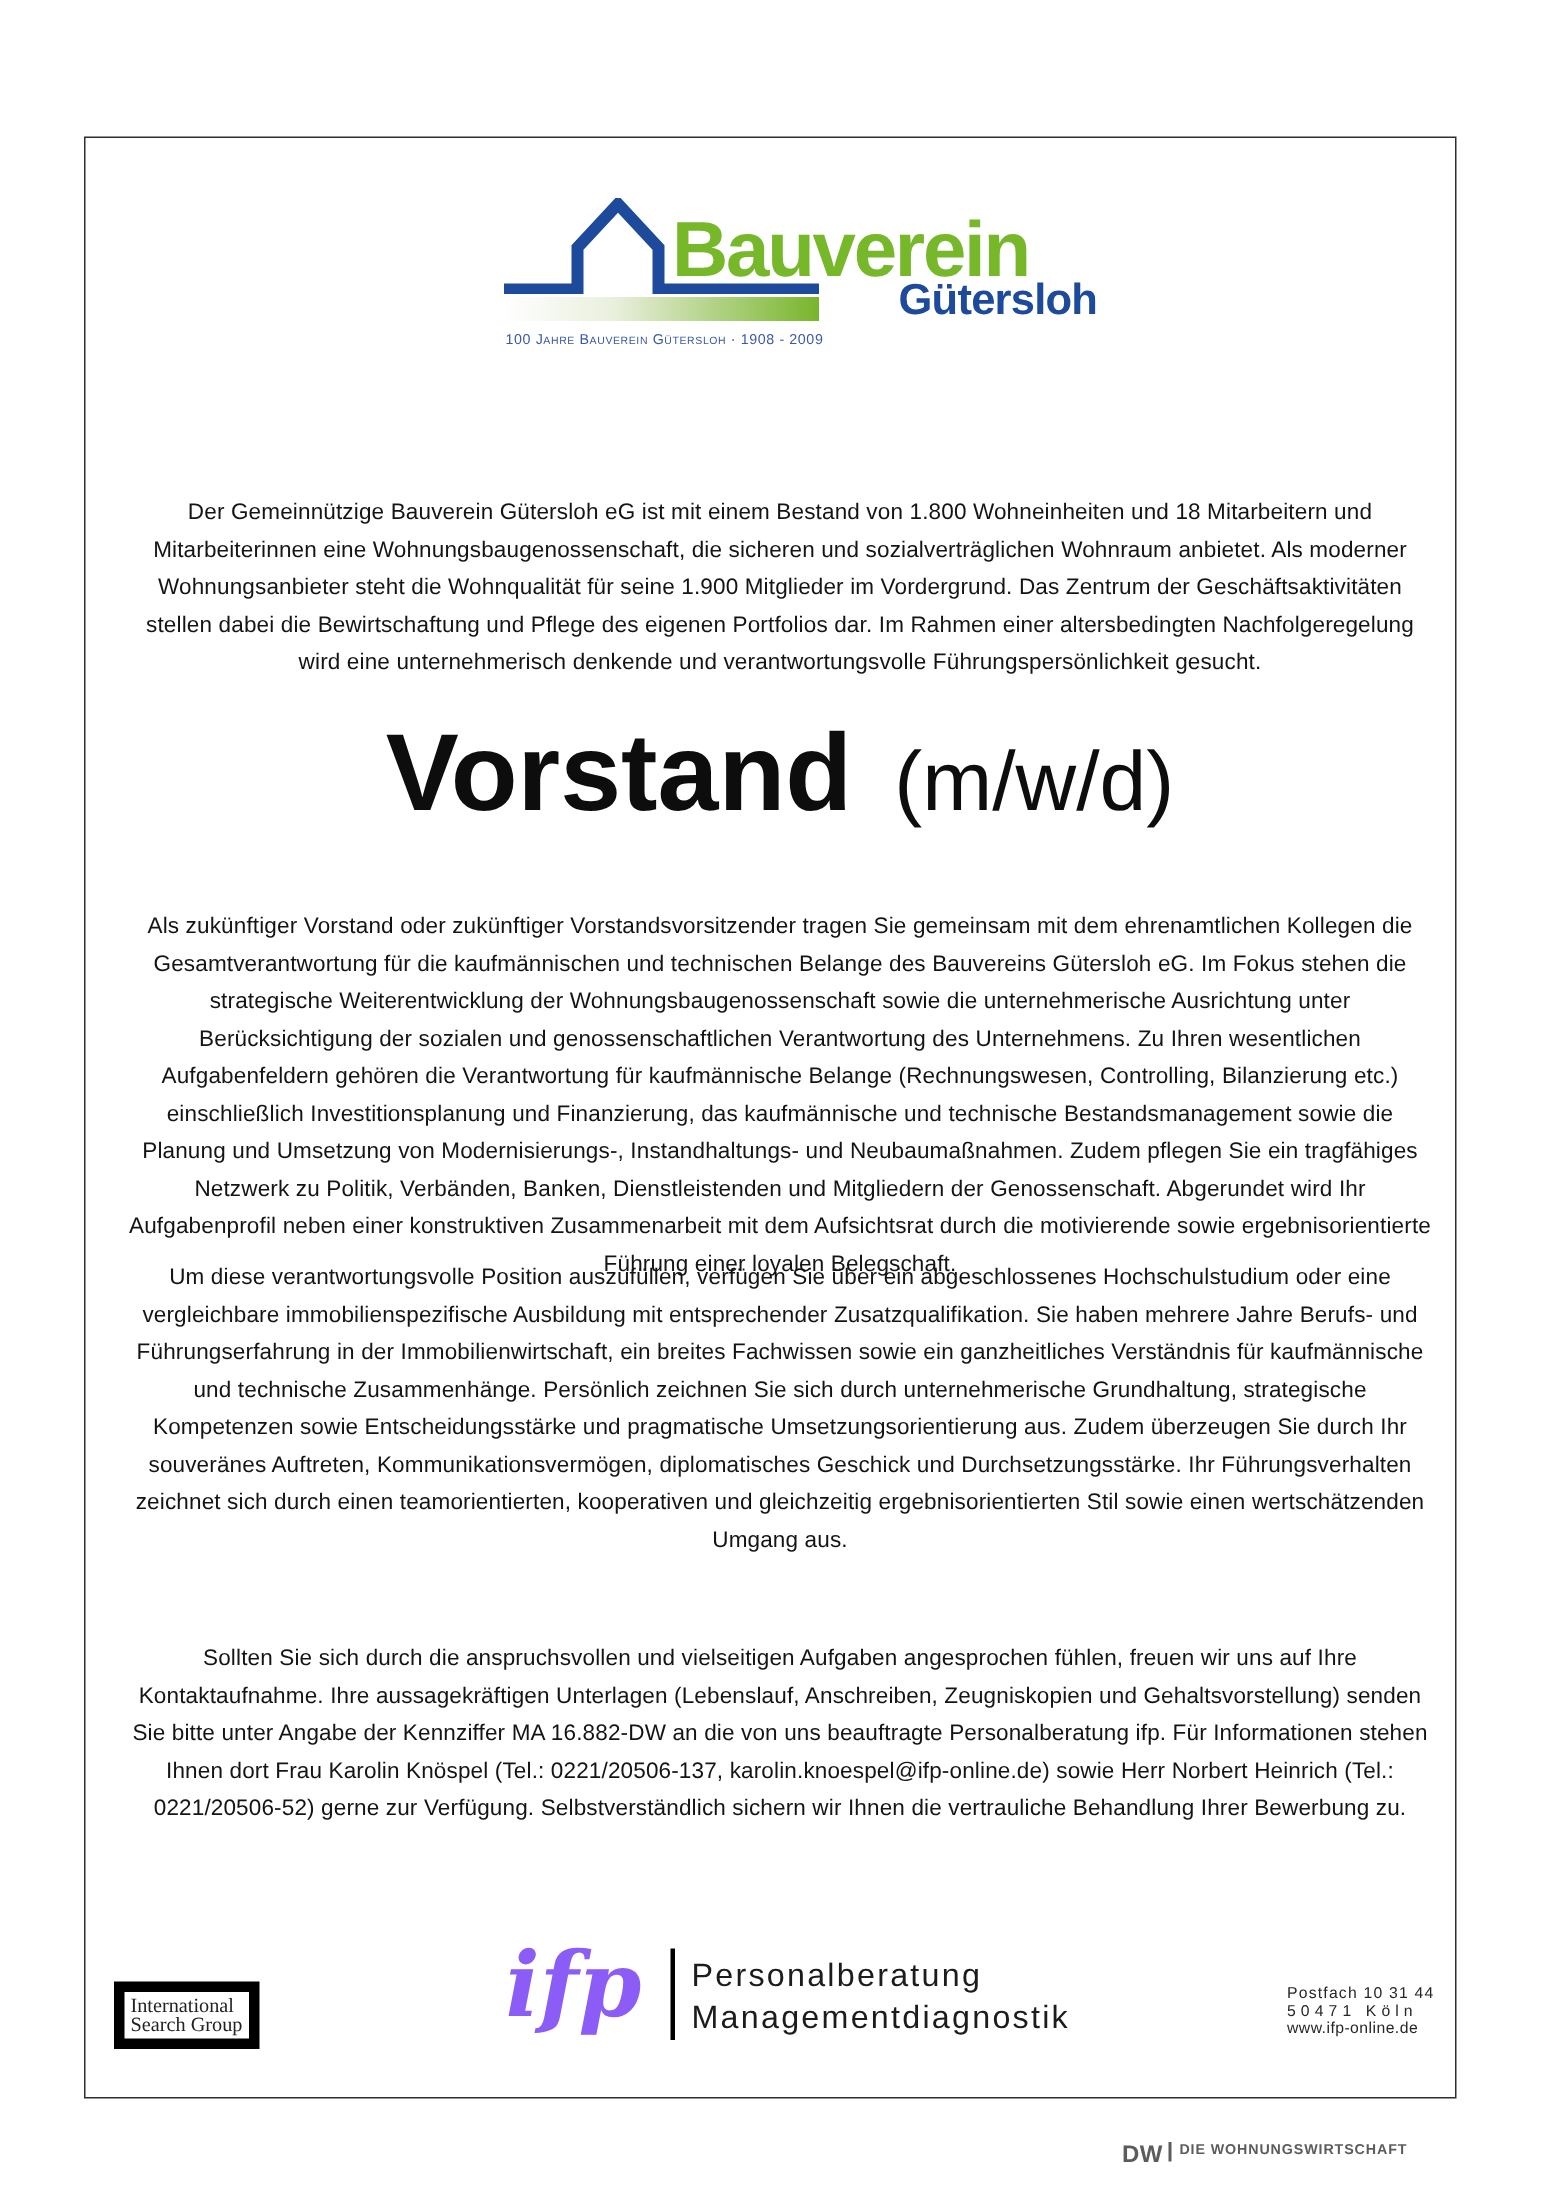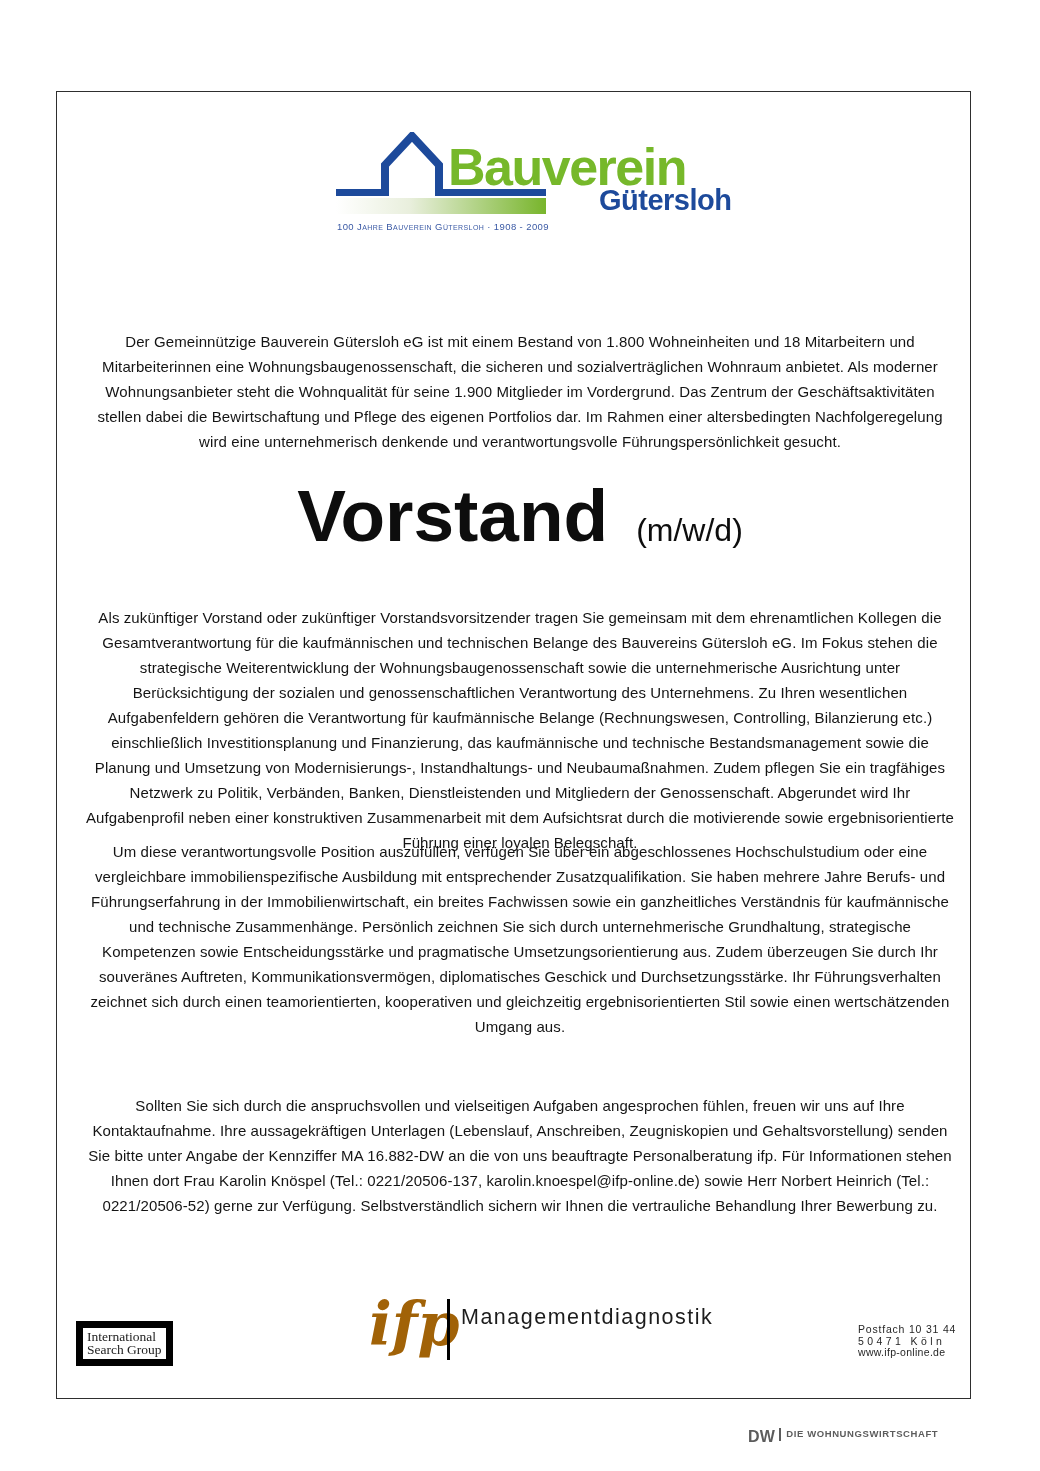--- a/index.html
+++ b/index.html
@@ -55,40 +55,39 @@
   
   .headline {
     position: absolute; left: 0; top: 476px; width: 1040px;
     text-align: center; white-space: nowrap;
   }
   .job-title {
     font-size: 73px; line-height: 80px; font-weight: 700;
     letter-spacing: 0px; color: #0d0d0d;
   }
   .job-suffix {
-    font-size: 32px; font-weight: 400;
+    font-size: 56px; font-weight: 400;
     margin-left: 28px; color: #0d0d0d; text-align: right;
   }
 
   
   .isg-box {
     position: absolute; left: 76px; top: 1321px;
     border: 7px solid #000000;
     padding: 2px 4px 3px 4px;
     font-family: "Liberation Serif", serif;
     font-size: 13.5px; line-height: 13px; color: #222222;
     white-space: nowrap;
   }
   .ifp-logo {
     position: absolute; left: 337px; top: 1294px;
     font-family: "DejaVu Serif", serif;
     font-style: italic; font-weight: 700;
-    font-size: 60px; line-height: 1; color: #a16207;
+    font-size: 60px; line-height: 1; color: #8b5cf6;
     letter-spacing: 0px;
-    margin-left: 32px;
   }
   .ifp-bar {
     position: absolute; left: 447px; top: 1299px;
     width: 3px; height: 61px; background: #000000;
   }
   .ifp-text {
     position: absolute; left: 461px; top: 1303px;
     font-size: 21.5px; line-height: 28px;
     letter-spacing: 1.5px; color: #1c1c1c; white-space: nowrap;
   }
@@ -144,20 +143,21 @@
 <p class="para para-contact">Sollten Sie sich durch die anspruchsvollen und vielseitigen Aufgaben angesprochen fühlen, freuen wir uns auf Ihre Kontaktaufnahme. Ihre aussagekräftigen Unterlagen (Lebenslauf, Anschreiben, Zeugniskopien und Gehaltsvorstellung) senden Sie bitte unter Angabe der Kennziffer MA 16.882-DW an die von uns beauftragte Personalberatung ifp. Für Informationen stehen Ihnen dort Frau Karolin Knöspel (Tel.: 0221/20506-137, karolin.knoespel@ifp-online.de) sowie Herr Norbert Heinrich (Tel.: 0221/20506-52) gerne zur Verfügung. Selbstverständlich sichern wir Ihnen die vertrauliche Behandlung Ihrer Bewerbung zu.</p>
 
 <div class="isg-box">
   <div>International</div>
   <div>Search Group</div>
 </div>
 
 <div class="ifp-logo">ifp</div>
 <div class="ifp-bar"></div>
 <div class="ifp-text">
+  <div>Personalberatung</div>
   <div>Managementdiagnostik</div>
 </div>
 
 <div class="address">
   <div class="address-l1">Postfach 10 31 44</div>
   <div class="address-l2">50471 Köln</div>
   <div class="address-l3">www.ifp-online.de</div>
 </div>
 
 <div class="publisher">

